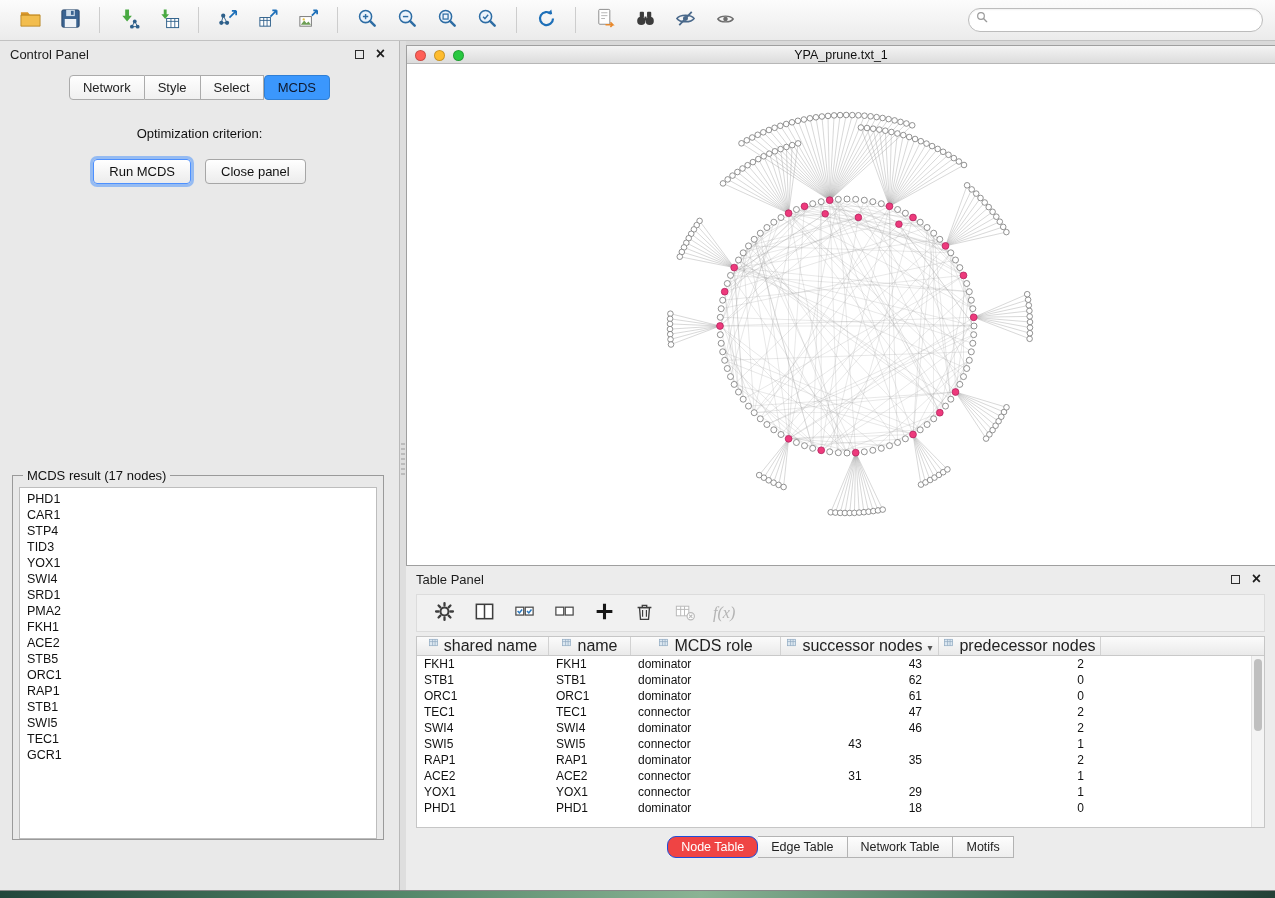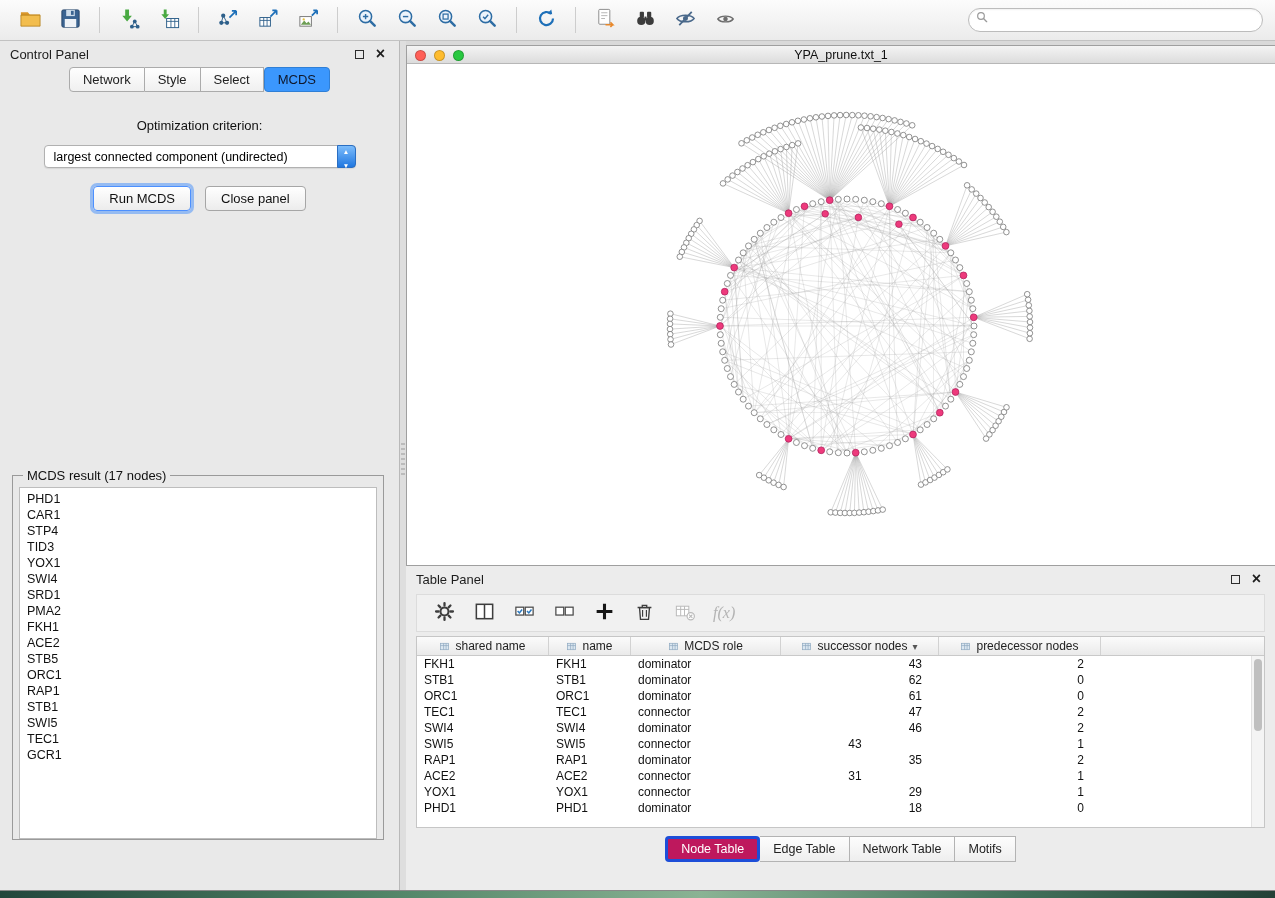--- a/index.html
+++ b/index.html
@@ -13,21 +13,21 @@
   .search{margin-left:auto;width:295px;height:24px;border:1px solid #bcbcbc;border-radius:12px;background:#fff;display:flex;align-items:center;padding:0 6px;gap:4px;box-shadow:inset 0 1px 2px rgba(0,0,0,.06)}
   .search input{border:none;outline:none;flex:1;font:12px "Liberation Sans",sans-serif;background:transparent}
   
   .workspace{flex:1;display:flex;min-height:0}
   .cp{width:400px;flex:none;background:#e9e9e9;border-right:1px solid #b9b9b9;position:relative}
   .panel-head{height:26px;display:flex;align-items:center;padding:0 10px;font-size:13px;color:#1d1d1d}
   .win-btns{margin-left:auto;display:flex;gap:12px;align-items:center;padding-right:4px}
   .float-box{width:9px;height:9px;border:1.5px solid #2c2c2c;display:inline-block}
   .close-x{font-size:16px;font-weight:bold;color:#1d1d1d;line-height:1}
   .close-x::before{content:"\00D7"}
-  .cp-tabs{display:flex;justify-content:center;margin-top:0}
+  .cp-tabs{display:flex;justify-content:center;margin-top:8px}
   .cp-tab{font:13px "Liberation Sans",sans-serif;padding:4px 13px;background:linear-gradient(#fefefe,#f0f0f0);border:1px solid #ababab;border-left-width:0;color:#222;cursor:default}
   .cp-tab:first-child{border-left-width:1px;border-radius:4px 0 0 4px}
   .cp-tab.active{background:#3b97fd;color:#0f172a;border:1px solid #2f7fd6;border-radius:4px}
   .opt-label{display:block;text-align:center;font-size:13px;margin:26px 0 12px;color:#111}
   .combo{width:312px;height:23px;margin:0 auto;border:1px solid #b1b1b1;border-radius:4px;background:#fff;display:flex;align-items:center;position:relative;font-size:12.5px;padding-left:9px;box-shadow:0 1px 1px rgba(0,0,0,.08)}
   .steppers{position:absolute;right:-1px;top:-1px;bottom:-1px;width:19px;background:linear-gradient(#7cbcfb,#2077e0);border:1px solid #2a6ec2;border-radius:0 4px 4px 0;display:flex;flex-direction:column;align-items:center;justify-content:center;color:#fff}
   .st-up::before{content:"\25B2";font-size:6.5px;line-height:7px}
   .st-dn::before{content:"\25BC";font-size:6.5px;line-height:7px}
   .btn-row{display:flex;justify-content:center;gap:14px;margin-top:18px}
   .push-btn{font:13px "Liberation Sans",sans-serif;height:25px;padding:0 15px;background:linear-gradient(#ffffff,#ececec);border:1px solid #a6a6a6;border-radius:4px;color:#111;cursor:default}
@@ -46,31 +46,31 @@
   .lights{position:absolute;left:8px;top:4px;display:flex;gap:8px}
   .light{width:11px;height:11px;border-radius:50%;border:0.5px solid rgba(0,0,0,.2)}
   .net-canvas{position:absolute;left:0;right:0;top:18px;bottom:0;background:#fff}
   
   .tp{flex:1;background:#ececec;position:relative}
   .tp-toolbar{height:38px;margin:2px 10px 0;background:#f1f1f1;border:1px solid #dcdcdc;display:flex;align-items:center;gap:17px;padding:0 16px}
   .tp-ic{display:flex;align-items:center;justify-content:center;background:none;border:none;cursor:default}
   .fx-label{font-family:Liberation Serif, serif;font-style:italic;font-size:16px;color:#b3b3b3}
   .tp-table{position:absolute;left:10px;right:10px;top:70px;height:192px;background:#fff;border:1px solid #c6c6c6;overflow:hidden}
   .t-head{display:flex;height:19px;background:linear-gradient(#fbfbfb,#eaeaea);border-bottom:1px solid #c9c9c9}
-  .t-hcell{position:relative;display:flex;align-items:center;justify-content:center;font-size:12px;color:#222;border-right:1px solid #d2d2d2;gap:5px;flex:none}
+  .t-hcell{position:relative;display:flex;justify-content:center;font-size:16px;color:#222;border-right:1px solid #d2d2d2;gap:5px;flex:none}
   .t-hcell.filler{flex:1;border-right:none}
   .chev::before{content:"\25BE";font-size:10px;color:#555}
   .t-row{display:flex;height:16px;align-items:center}
   .t-cell{font-size:12px;color:#111;white-space:nowrap;overflow:hidden;padding-left:7px;flex:none}
   .vscroll{position:absolute;right:0;top:19px;bottom:0;width:13px;background:#f4f4f4;border-left:1px solid #e2e2e2}
   .vthumb{position:absolute;left:2px;right:2px;top:3px;height:72px;background:#bfbfbf;border-radius:5px}
   .tp-tabs{position:absolute;left:0;right:0;top:270px;display:flex;justify-content:center}
   .tp-tab{font:12.5px "Liberation Sans",sans-serif;padding:3px 13px;background:linear-gradient(#fdfdfd,#eeeeee);border:1px solid #b3b3b3;border-left-width:0;color:#222;cursor:default}
   .tp-tab:first-child{border-left-width:1px}
-  .tp-tab.active{background:#be185d;color:#fff;border:3px solid #1d4ed8;border-radius:4px}
+  .tp-tab.active{background:#ef4444;color:#fff;border:1px solid #1d4ed8;border-radius:9px}
   
   .status{height:30px;flex:none;background:#ececec;border-top:1px solid #c0c0c0;display:flex;align-items:center;padding:0 9px}
   .menu-btn{width:28px;height:21px;border:1px solid #b3b3b3;border-radius:3px;background:#f7f7f7;display:flex;align-items:center;justify-content:center}
   .mem-btn{margin-left:auto;height:21px;border:1px solid #b3b3b3;border-radius:4px;background:#f7f7f7;display:flex;align-items:center;gap:6px;padding:0 10px;font-size:12px;color:#111}
   .mem-dot{width:9px;height:9px;border-radius:50%;background:#1fa51f}
 </style>
 </head>
 <body>
 
 <div class="app">
@@ -219,27 +219,20 @@
           <span class="close-x"></span>
         </span>
       </div>
       <div class="cp-tabs" id="cp-tabbar">
           <button class="cp-tab">Network</button>
           <button class="cp-tab">Style</button>
           <button class="cp-tab">Select</button>
           <button class="cp-tab active">MCDS</button>
         </div>
       <span class="opt-label">Optimization criterion:</span>
-      <div class="combo">
-        <span>largest connected component (undirected)</span>
-        <span class="steppers">
-            <span class="st-up"></span>
-            <span class="st-dn"></span>
-          </span>
-      </div>
       <div class="btn-row">
         <button class="push-btn focused">Run MCDS</button>
         <button class="push-btn">Close panel</button>
       </div>
       <fieldset class="result-fs">
         <legend>MCDS result (17 nodes)</legend>
         <div class="result-list" id="mcds-list">
             <div class="mcds-item">PHD1</div>
             <div class="mcds-item">CAR1</div>
             <div class="mcds-item">STP4</div>

